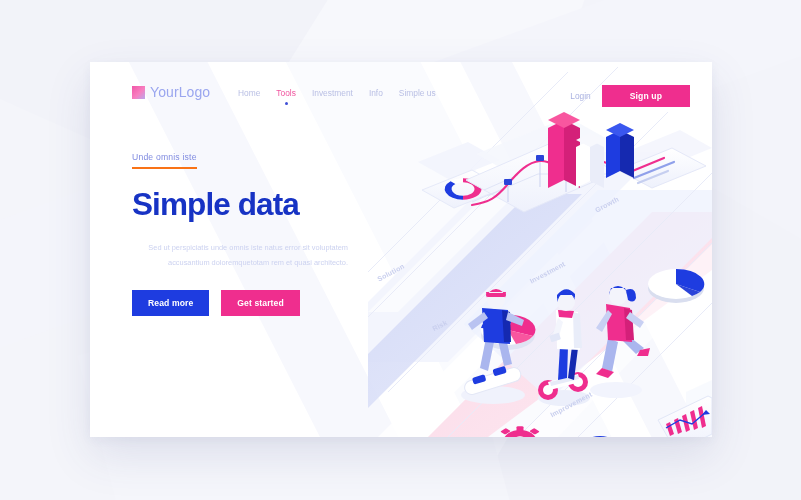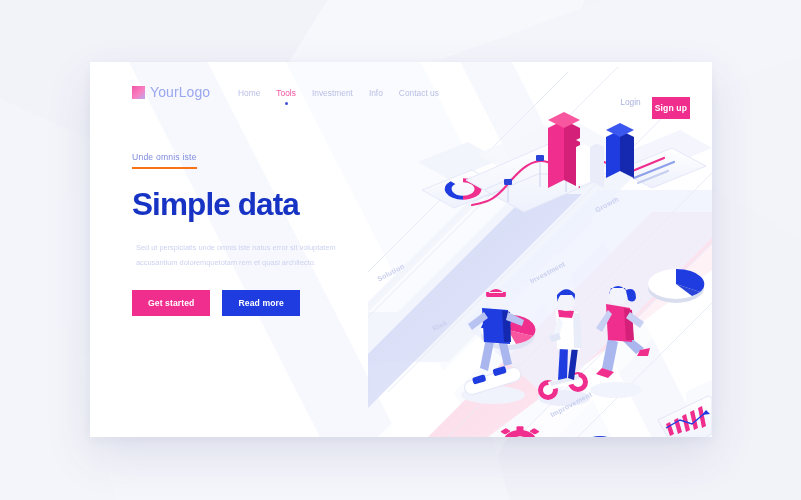--- a/index.html
+++ b/index.html
@@ -41,31 +41,31 @@
 
   .nav{position:absolute;left:148px;top:26px;display:flex;align-items:flex-start;gap:16px;}
   .nav-item{font-size:8.4px;color:#b9bfe4;text-decoration:none;position:relative;padding-bottom:7px;white-space:nowrap;}
   .nav-item.active{color:#f0569f;font-weight:400;}
   .nav-dot{position:absolute;left:50%;bottom:0;width:3px;height:3px;margin-left:-1.5px;background:#3f4fd6;border-radius:50%;}
 
   .header-right{position:absolute;right:22px;top:23px;display:flex;align-items:center;gap:11px;}
   .login-link{font-size:8.4px;color:#a9b1e0;text-decoration:none;}
   .signup-btn{
     background:#ef2e8e;color:#fff;font-size:8.6px;font-weight:700;
-    padding:6px 3px;border:none;cursor:pointer;letter-spacing:.1px;margin-top:12px;
+    padding:6px 28px;border:none;cursor:pointer;letter-spacing:.1px;
   }
 
   
   .hero{position:absolute;left:42px;top:84px;width:250px;}
   .eyebrow{font-size:8.6px;color:#7f8ae0;padding-bottom:5px;display:inline-block;border-bottom:2px solid #f97316;letter-spacing:.2px;}
   .headline{
     margin:18px 0 0 0;font-size:31.5px;line-height:1.12;font-weight:700;
     color:#1733c4;letter-spacing:-.9px;
   }
-  .subtext{margin:19px 0 0 4px;font-size:7.4px;line-height:1.95;color:#ccd2f0;max-width:205px;}
+  .subtext{margin:19px 0 0 11px;font-size:7.4px;line-height:1.95;color:#ccd2f0;max-width:205px;text-align:right;}
   .cta-row{margin-top:20px;display:flex;gap:12px;}
   .btn{border:none;cursor:pointer;font-size:8.6px;font-weight:700;color:#fff;padding:8px 16px;letter-spacing:.1px;}
   .btn-primary{background:#ef2e8e;}
   .btn-secondary{background:#1e3ce0;}
 
   
   .illus{position:absolute;left:278px;top:0;width:344px;height:375px;overflow:hidden;}
   .illus svg{display:block;width:344px;height:375px;}
   .ilabel{
     position:absolute;font-size:7px;font-weight:700;color:#c9cfee;white-space:nowrap;
@@ -339,36 +339,36 @@
     </div>
 
     <nav class="nav">
       <a class="nav-item" href="#">Home</a>
       <a class="nav-item active" href="#">
         <span>Tools</span>
         <span class="nav-dot"></span>
       </a>
       <a class="nav-item" href="#">Investment</a>
       <a class="nav-item" href="#">Info</a>
-      <a class="nav-item" href="#">Contact us</a>
+      <a class="nav-item" href="#">Simple us</a>
     </nav>
 
     <div class="header-right">
       <a class="login-link" href="#">Login</a>
       <button class="signup-btn">Sign up</button>
     </div>
   </div>
 
   <div class="hero">
     <div>
       <span class="eyebrow">Unde omnis iste</span>
     </div>
     <h1 class="headline">
       <span>Simple data</span><br>
     </h1>
     <p class="subtext">Sed ut perspiciatis unde omnis iste natus error sit voluptatem accusantium doloremquetotam rem et quasi architecto.</p>
     <div class="cta-row">
+      <button class="btn btn-secondary">Read more</button>
       <button class="btn btn-primary">Get started</button>
-      <button class="btn btn-secondary">Read more</button>
     </div>
   </div>
 
 </div>
 
 </body></html>

